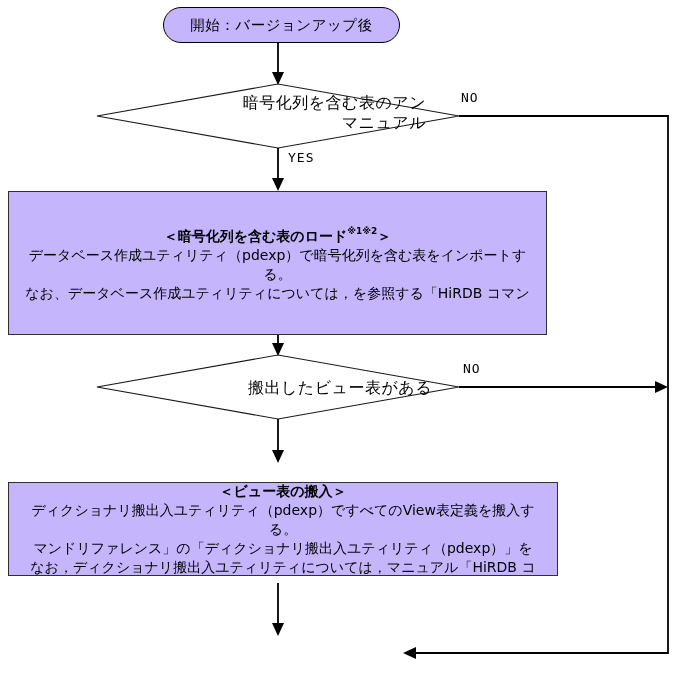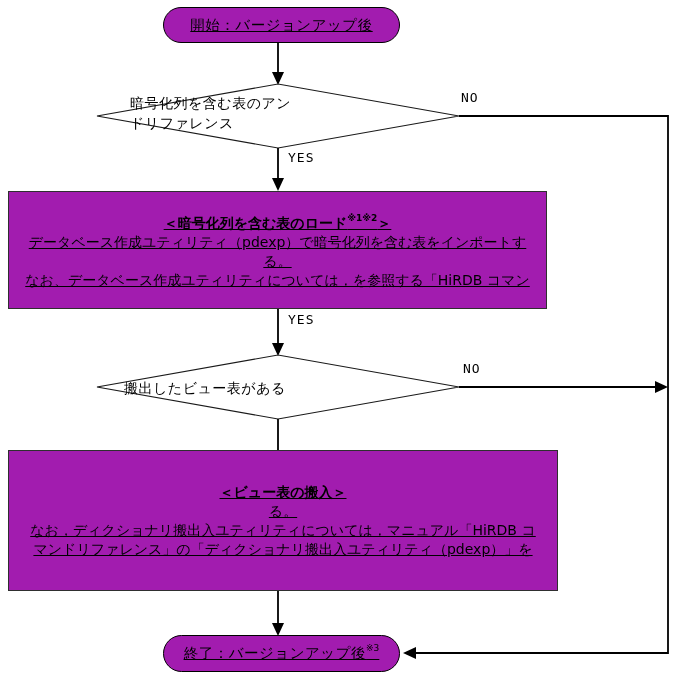--- a/index.html
+++ b/index.html
@@ -5,38 +5,38 @@
   html,body{margin:0;padding:0;background:#fff;}
   .canvas{
     position:relative;
     width:681px;height:679px;
     background:#fff;
     font-family:"DejaVu Sans","Liberation Sans",sans-serif;
     color:#000;
     overflow:hidden;
   }
   .canvas svg{position:absolute;left:0;top:0;}
-  .node{position:absolute;background:#a21caf;box-sizing:border-box;text-decoration:underline;}
+  .node{position:absolute;background:#c4b5fd;box-sizing:border-box;}
   .terminator{
     border:1.4px solid #000;
     border-radius:19px;
     display:flex;align-items:center;justify-content:center;
     font-size:14.5px;letter-spacing:.5px;
   }
   .process{
     border:1.6px solid #2f2f2f;
     display:flex;flex-direction:column;justify-content:center;
     font-size:14px;line-height:19px;
     text-align:center;
   }
   .process .title{font-weight:bold;font-size:14px;}
   sup{font-size:9px;position:relative;top:-1px;letter-spacing:0;}
   .dtext{
-    position:absolute;text-align:left;
-    font-size:14px;line-height:20px;letter-spacing:.5px;
+    position:absolute;text-align:right;
+    font-size:16px;line-height:20px;letter-spacing:.5px;
   }
   .branch-label{
     position:absolute;
     font-size:13px;
     font-family:"DejaVu Sans Mono","Liberation Mono",monospace;
     letter-spacing:1px;
   }
   .pline{white-space:nowrap;}
 </style>
 </head>
@@ -85,45 +85,41 @@
       <polygon points="278,636 272,623 284,623" fill="#000"></polygon>
     </g>
   </svg>
 
   <div class="node terminator" style="left:163px;top:7px;width:237px;height:36px;">
     <span>開始：バージョンアップ後</span>
   </div>
 
   <div class="dtext" style="left:130px;top:93px;width:296px;">
     <div>暗号化列を含む表のアン</div>
-    <div>ドリファレンス</div>
+    <div>マニュアル</div>
   </div>
 
   <div class="branch-label" style="left:461px;top:90px;">NO</div>
   <div class="branch-label" style="left:288px;top:150px;">YES</div>
   <div class="branch-label" style="left:288px;top:312px;">YES</div>
   <div class="branch-label" style="left:463px;top:361px;">NO</div>
 
-  <div class="node process" style="left:8px;top:191px;width:539px;height:118px;">
+  <div class="node process" style="left:8px;top:191px;width:539px;height:144px;">
     <div class="title pline">
       <span>＜暗号化列を含む表のロード</span><sup>※1※2</sup><span>＞</span>
     </div>
     <div class="pline">データベース作成ユティリティ（pdexp）で暗号化列を含む表をインポートす</div>
     <div class="pline">る。</div>
     <div class="pline">なお、データベース作成ユティリティについては，を参照する「HiRDB コマン</div>
   </div>
 
-  <div class="dtext" style="left:124px;top:378px;width:296px;">搬出したビュー表がある</div>
+  <div class="dtext" style="left:136px;top:378px;width:296px;">搬出したビュー表がある</div>
 
-  <div class="node process" style="left:8px;top:450px;width:550px;height:141px;">
+  <div class="node process" style="left:8px;top:482px;width:550px;height:94px;">
     <div class="title pline">＜ビュー表の搬入＞</div>
+    <div class="pline">ディクショナリ搬出入ユティリティ（pdexp）ですべてのView表定義を搬入す</div>
     <div class="pline">る。</div>
+    <div class="pline">マンドリファレンス」の「ディクショナリ搬出入ユティリティ（pdexp）」を</div>
     <div class="pline">なお，ディクショナリ搬出入ユティリティについては，マニュアル「HiRDB コ</div>
-    <div class="pline">マンドリファレンス」の「ディクショナリ搬出入ユティリティ（pdexp）」を</div>
   </div>
 
-  <div class="node terminator" style="left:163px;top:635px;width:237px;height:37px;">
-    <span>
-      <span>終了：バージョンアップ後</span><sup>※3</sup>
-    </span>
-  </div>
 
 </div>
 
 </body></html>

